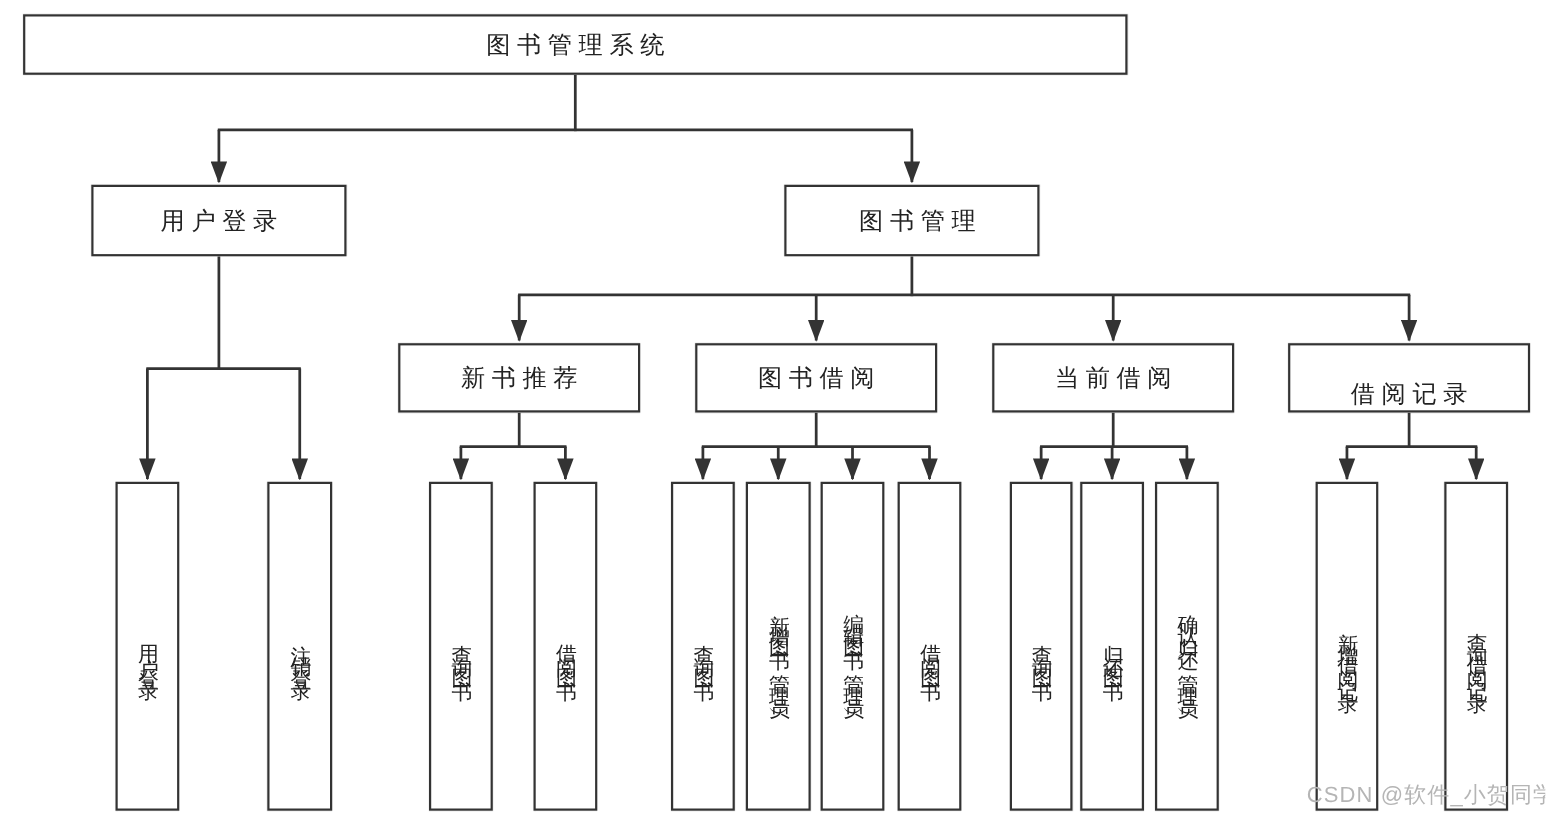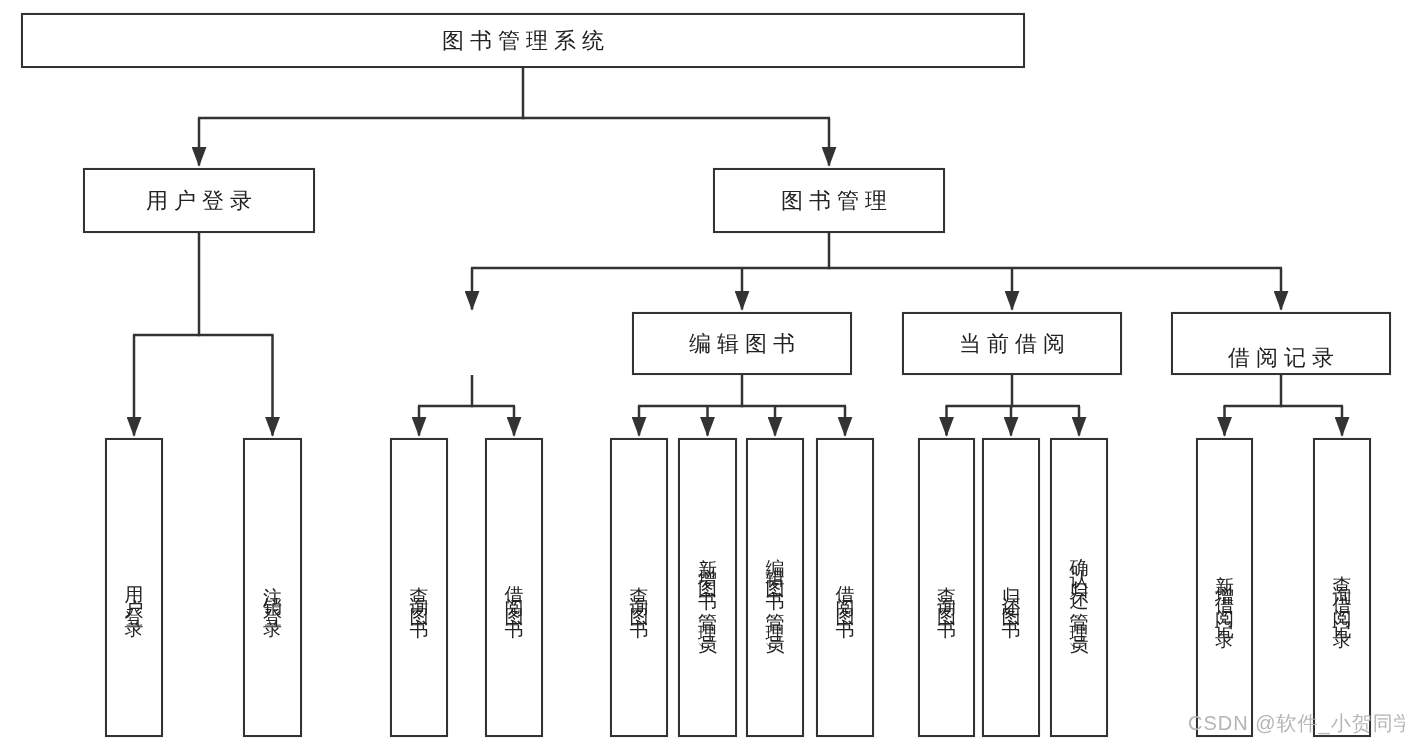--- a/index.html
+++ b/index.html
@@ -111,22 +111,25 @@
     <span>图书管理系统</span>
   </div>
 
   <div class="box h-box" style="left:83px; top:168px; width:232px; height:65px;">
     <span>用户登录</span>
   </div>
   <div class="box h-box" style="left:713px; top:168px; width:232px; height:65px;padding-left:10px;">
     <span>图书管理</span>
   </div>
 
+  <div class="box h-box" style="left:362px; top:312px; width:220px; height:63px;">
+    <span>新书推荐</span>
+  </div>
   <div class="box h-box" style="left:632px; top:312px; width:220px; height:63px;">
-    <span>编辑图书</span>
+    <span>图书借阅</span>
   </div>
   <div class="box h-box" style="left:902px; top:312px; width:220px; height:63px;">
     <span>当前借阅</span>
   </div>
   <div class="box h-box" style="left:1171px; top:312px; width:220px; height:63px;align-items:flex-end;">
     <span>借阅记录</span>
   </div>
 
   <div class="box v-box" style="left:105px; top:438px; width:58px; height:299px;">
     <span>用户登录</span>

